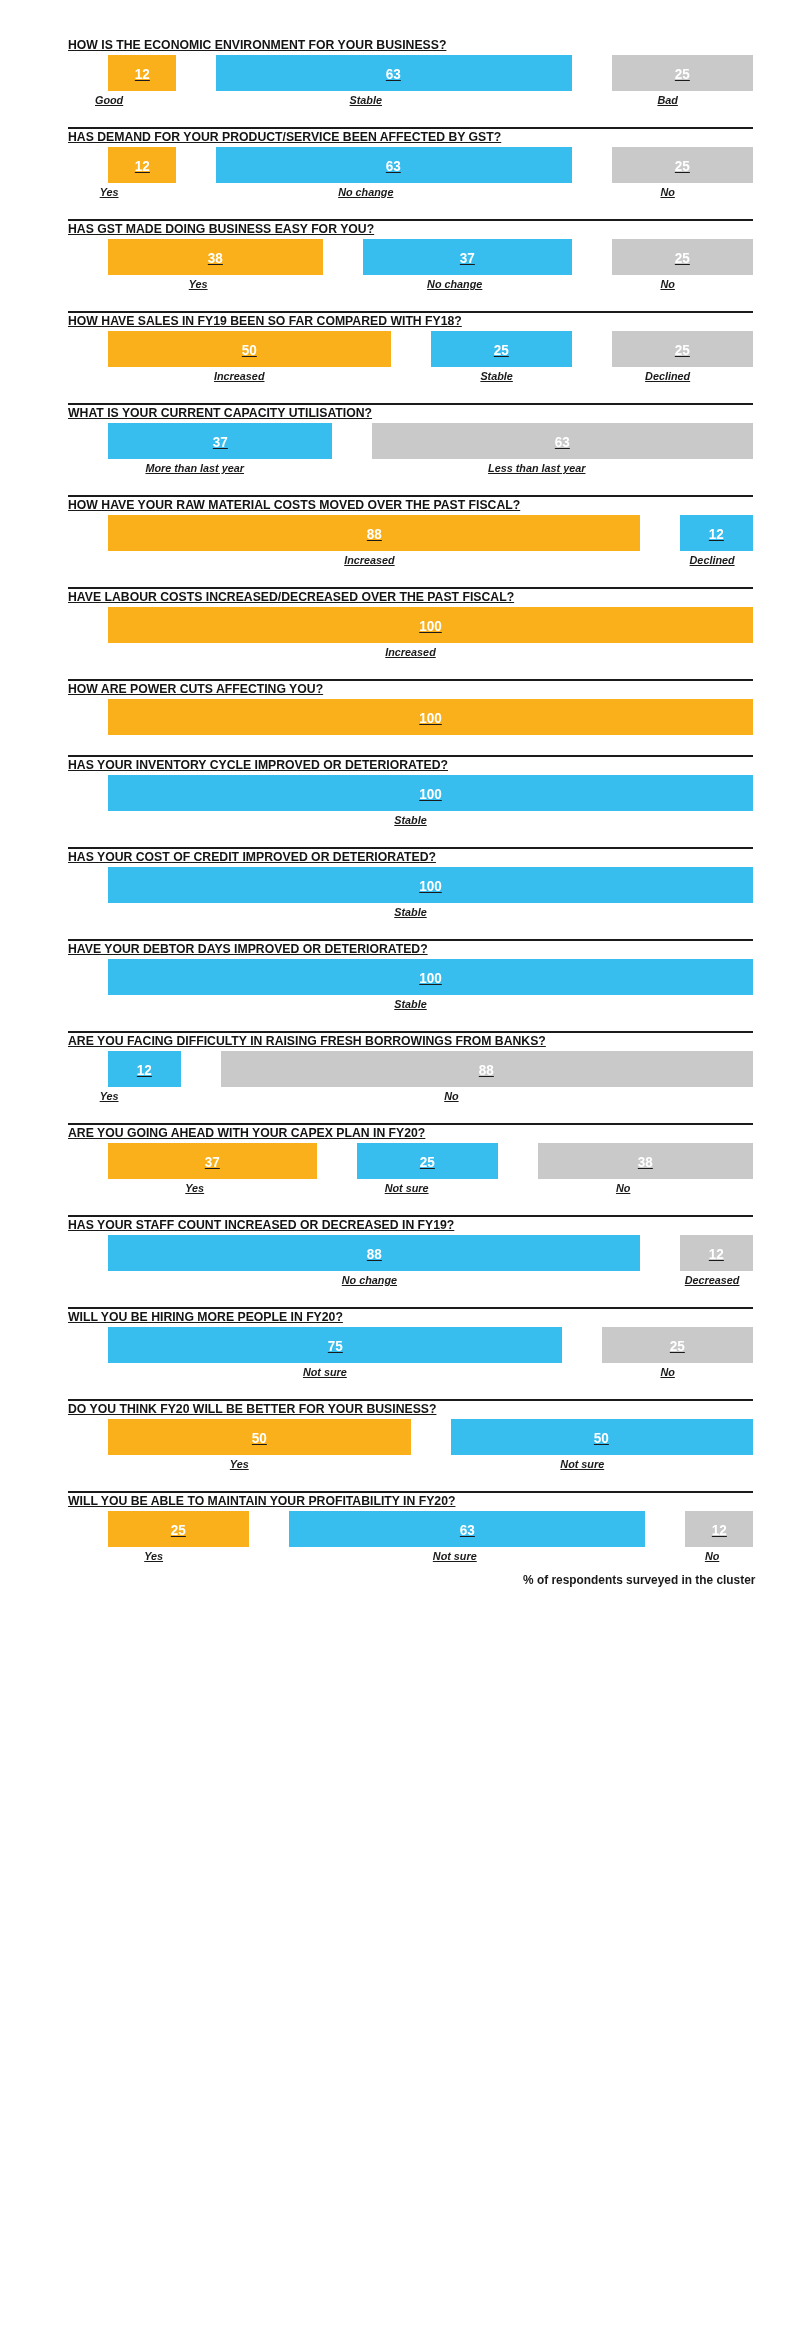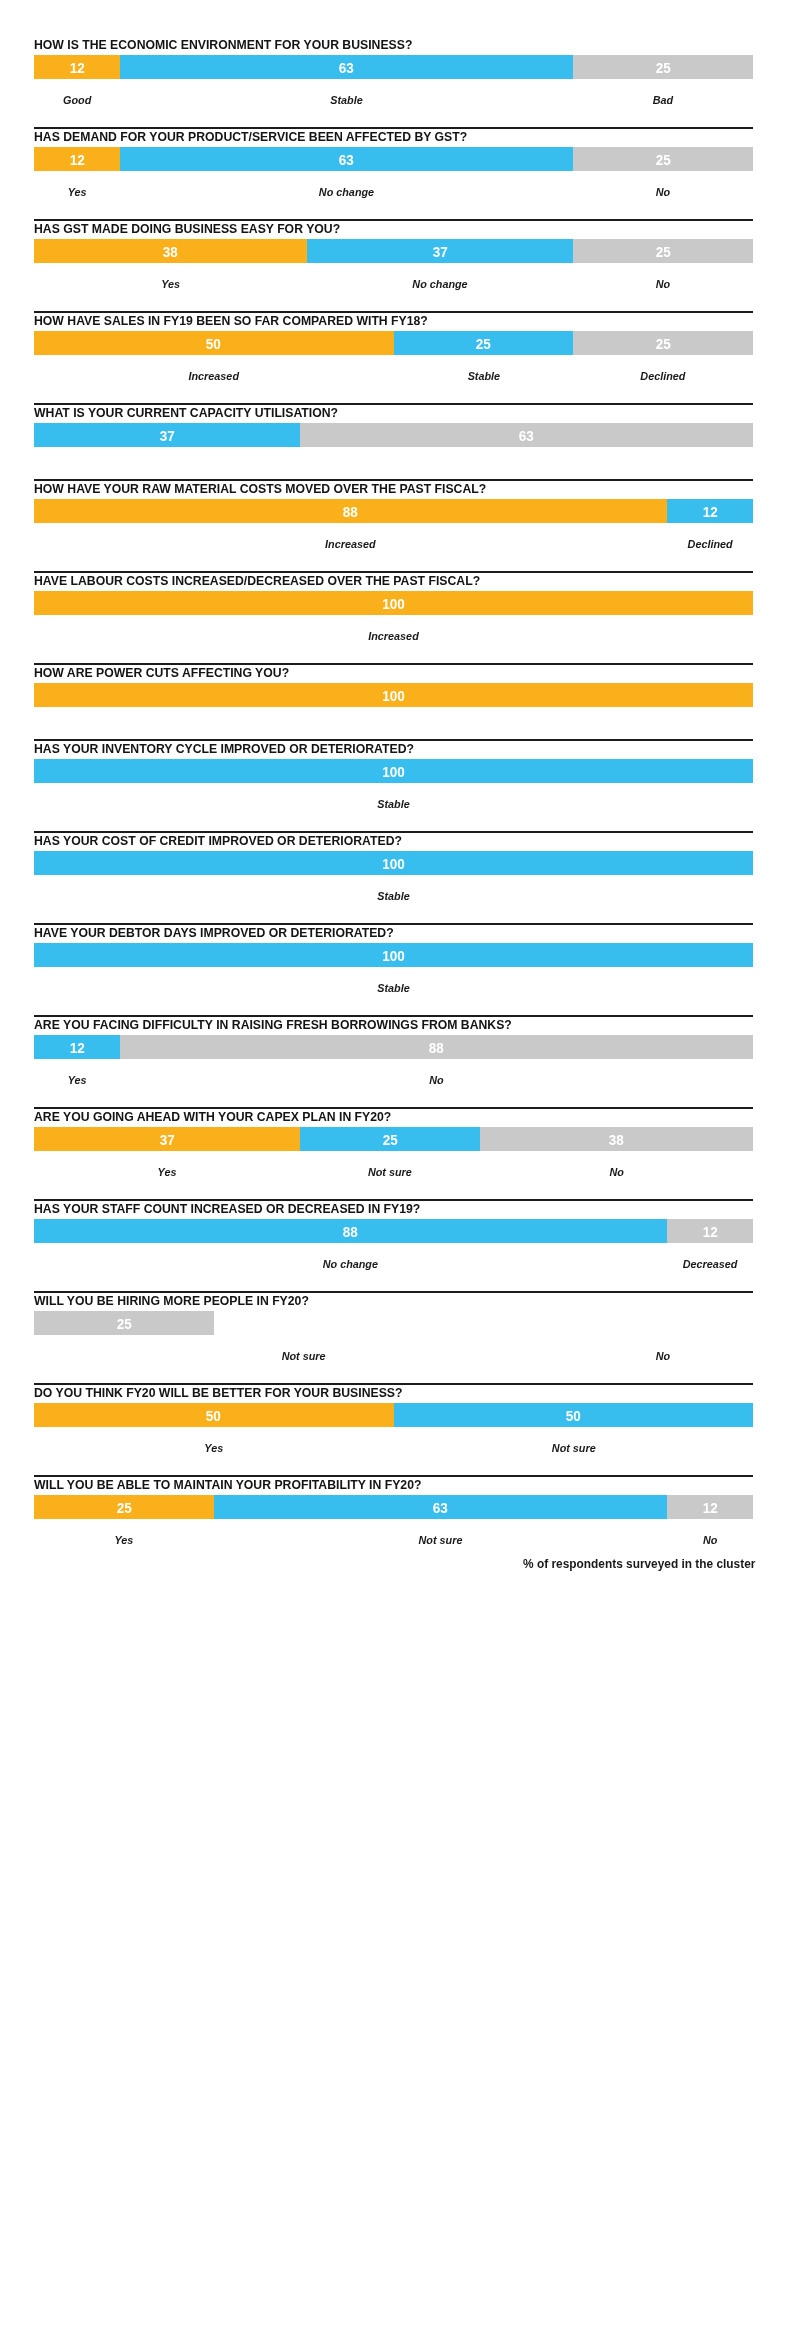--- a/index.html
+++ b/index.html
@@ -37,23 +37,24 @@
     color: #111111;
     text-transform: uppercase;
     transform: scaleX(0.92);
     transform-origin: center;
     white-space: nowrap;
   }
 
   
   .chart {
     margin: 0;
-    padding: 0 48px 0 34px;
+    padding: 0 48px 0 68px;
     box-sizing: border-box;
     width: 801px;
+    text-decoration: underline;
   }
   .qrow {
     position: relative;
     padding-top: 12px;
     padding-bottom: 8px;
   }
   .qrow.first { padding-top: 37px; }
 
   .divider {
     border: none;
@@ -80,23 +81,24 @@
   .bar {
     display: flex;
     width: 100%;
     height: 36px;
     overflow: hidden;
   }
   .seg {
     display: flex;
     align-items: center;
     justify-content: center;
-    height: 24px;
+    height: 36px;
     box-sizing: border-box;
     overflow: hidden;
+    margin-left: 40px;
   }
   .seg .val {
     font-family: "Liberation Sans Narrow", "Liberation Sans", sans-serif;
     font-weight: bold;
     font-size: 15px;
     color: #ffffff;
     transform: scaleX(0.9);
     line-height: 1;
     white-space: nowrap;
   }
@@ -226,20 +228,24 @@
         <hr class="divider">
         <div class="question">WHAT IS YOUR CURRENT CAPACITY UTILISATION?</div>
         <div class="bar">
           <div class="seg c-blue" style="width: 37%;">
             <span class="val">37</span>
           </div>
           <div class="seg c-gray" style="width: 63%;">
             <span class="val">63</span>
           </div>
         </div>
+        <div class="labels">
+          <div class="lbl" style="width: 37%;">More than last year</div>
+          <div class="lbl" style="width: 63%;">Less than last year</div>
+        </div>
       </div>
       <div class="qrow">
         <hr class="divider">
         <div class="question">HOW HAVE YOUR RAW MATERIAL COSTS MOVED OVER THE PAST FISCAL?</div>
         <div class="bar">
           <div class="seg c-orange" style="width: 88%;">
             <span class="val">88</span>
           </div>
           <div class="seg c-blue" style="width: 12%;">
             <span class="val">12</span>
@@ -356,20 +362,23 @@
         </div>
         <div class="labels">
           <div class="lbl" style="width: 88%;">No change</div>
           <div class="lbl" style="width: 12%;">Decreased</div>
         </div>
       </div>
       <div class="qrow">
         <hr class="divider">
         <div class="question">WILL YOU BE HIRING MORE PEOPLE IN FY20?</div>
         <div class="bar">
+          <div class="seg c-blue" style="width: 75%;">
+            <span class="val">75</span>
+          </div>
           <div class="seg c-gray" style="width: 25%;">
             <span class="val">25</span>
           </div>
         </div>
         <div class="labels">
           <div class="lbl" style="width: 75%;">Not sure</div>
           <div class="lbl" style="width: 25%;">No</div>
         </div>
       </div>
       <div class="qrow">

